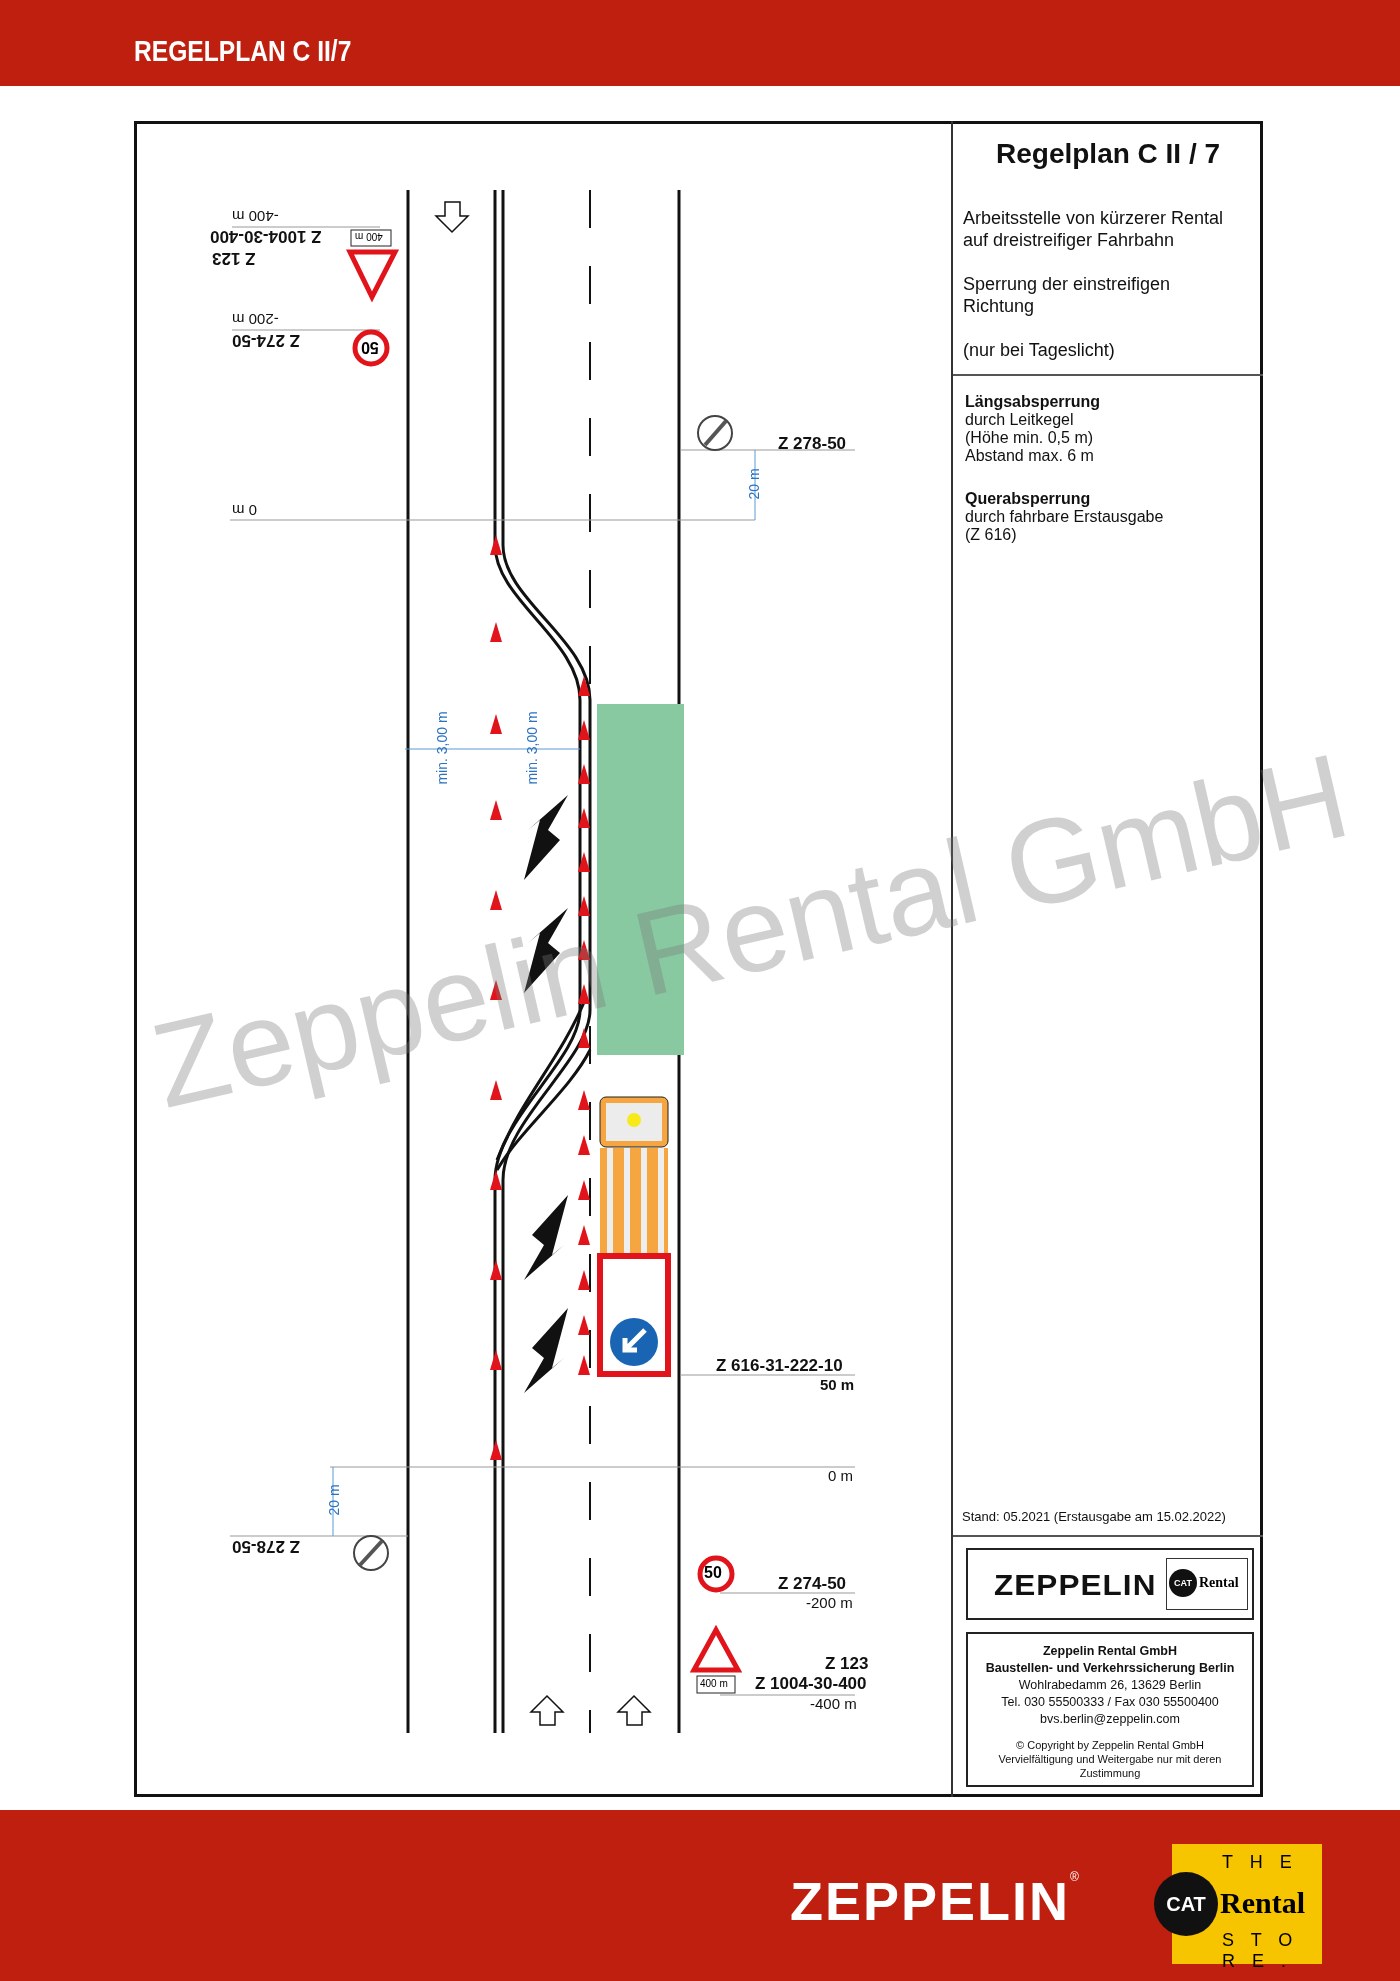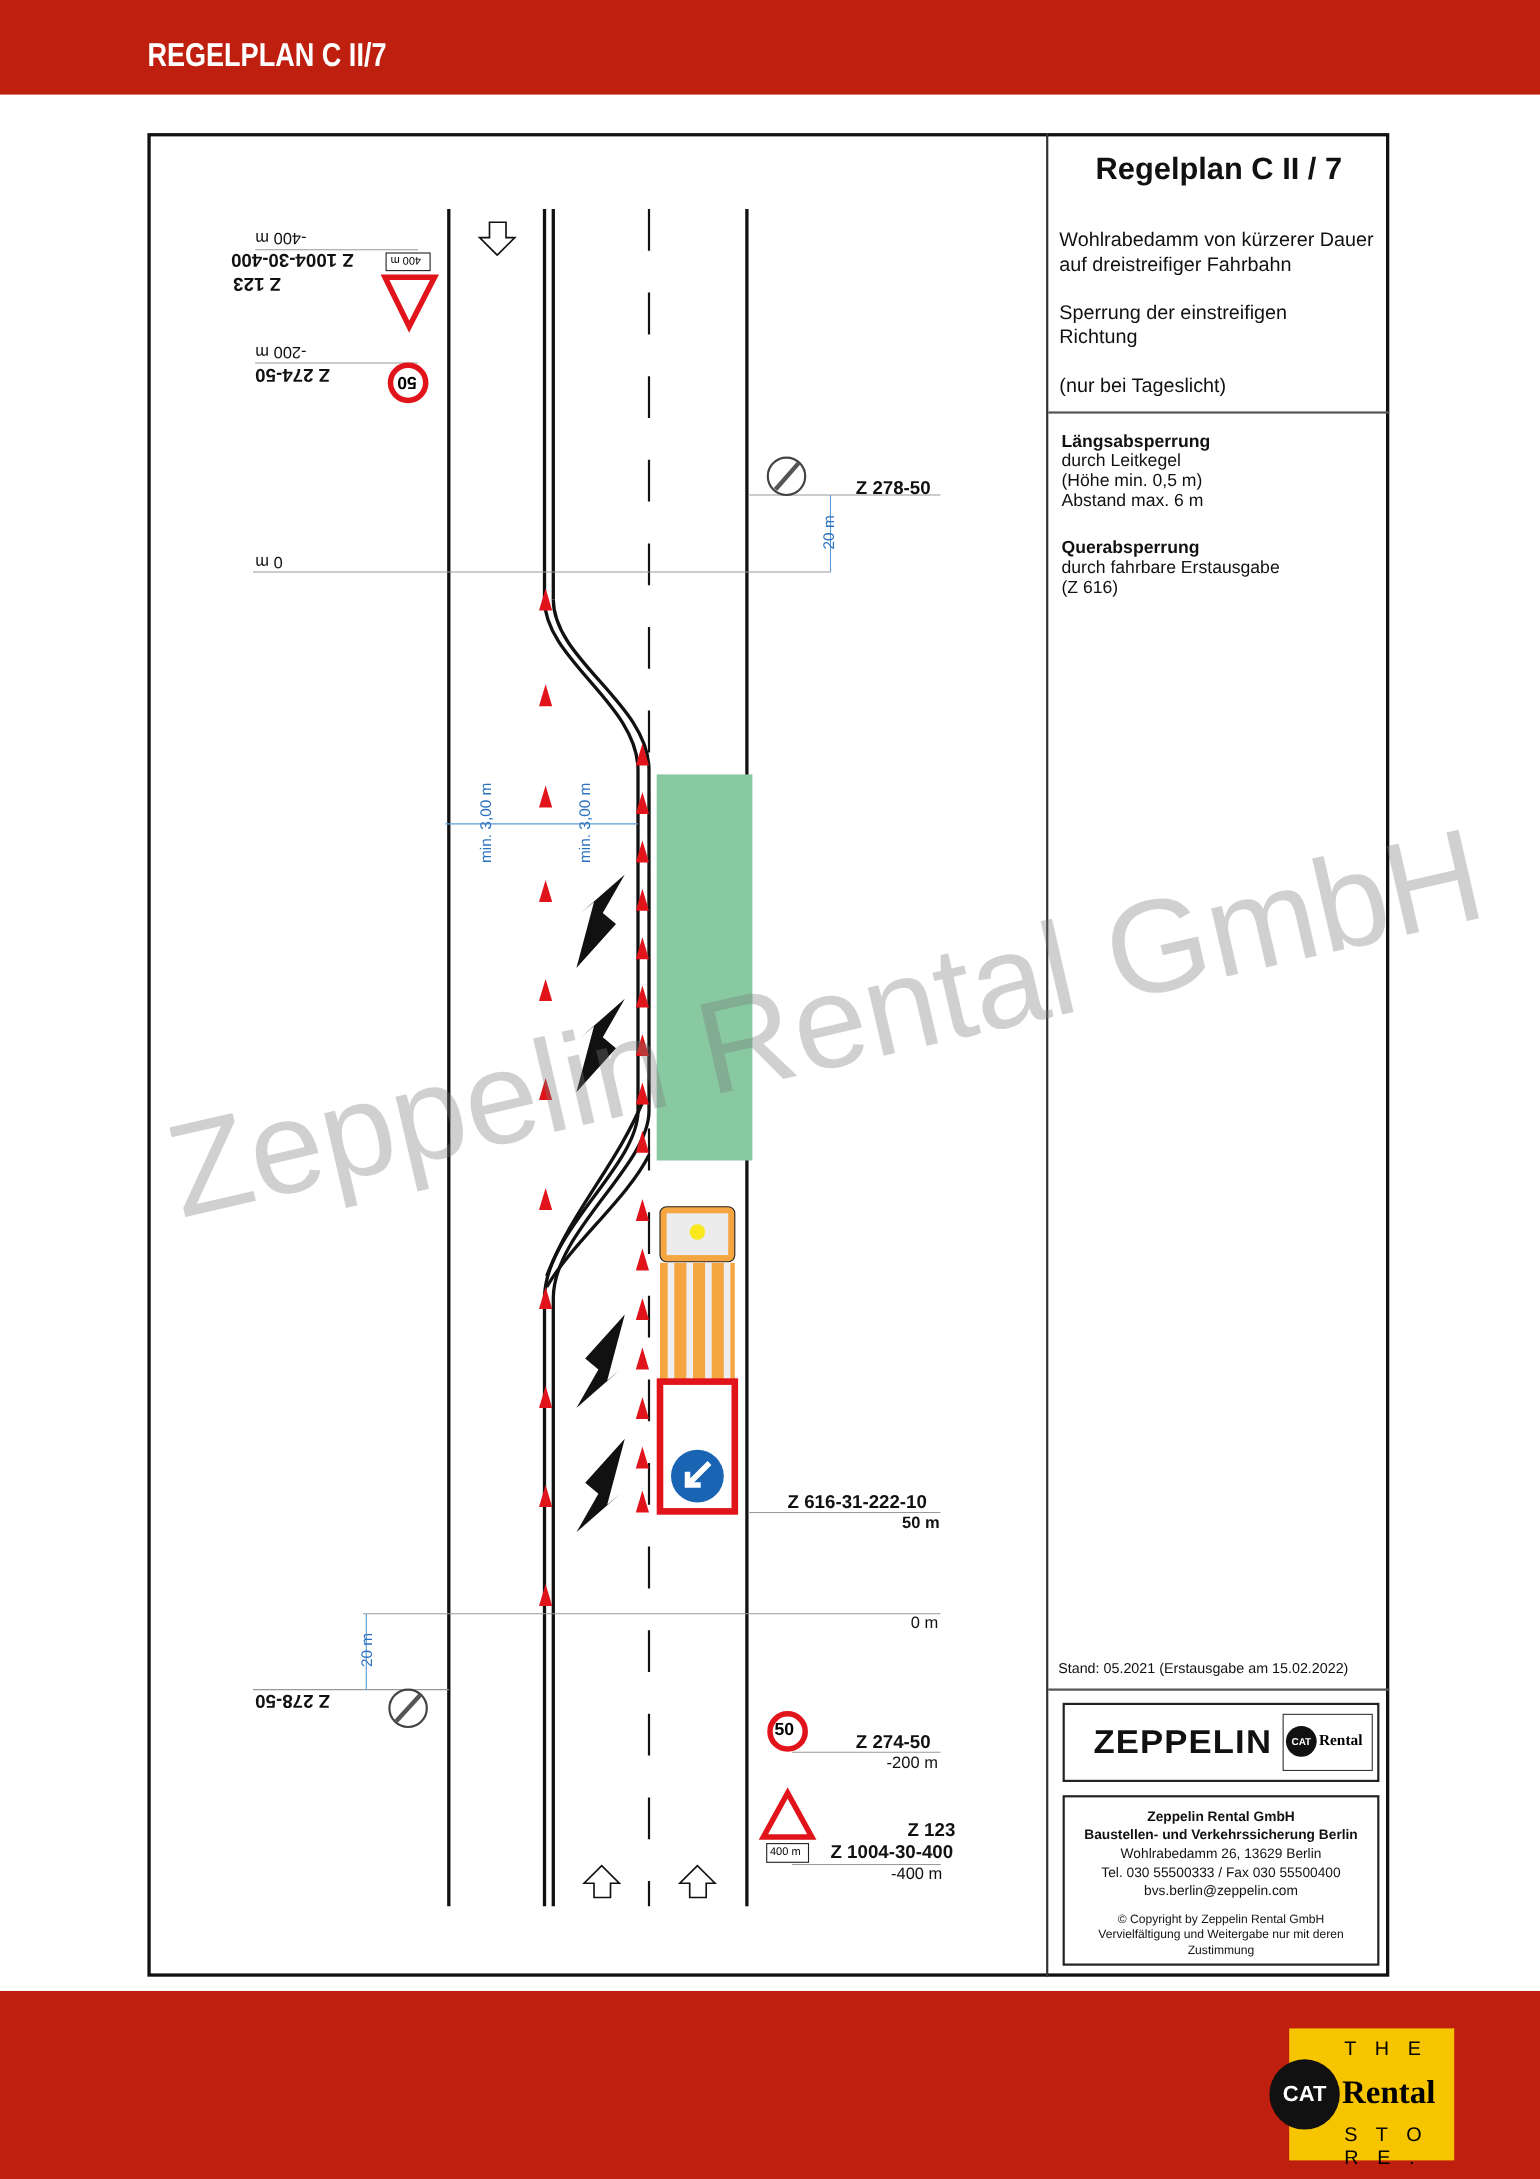--- a/index.html
+++ b/index.html
@@ -161,21 +161,21 @@
 <div class="lbl-s" style="left:806px;top:1594px;">-200 m</div>
 <div style="position:absolute;left:704px;top:1564px;font-size:16px;font-weight:bold;">50</div>
 <div class="lbl" style="left:825px;top:1654px;">Z 123</div>
 <div class="lbl" style="left:755px;top:1674px;">Z 1004-30-400</div>
 <div class="lbl-s" style="left:810px;top:1695px;">-400 m</div>
 <div style="position:absolute;left:700px;top:1678px;font-size:10px;">400 m</div>
 
 <div class="watermark">Zeppelin Rental GmbH</div>
 
 <div class="panel-title">Regelplan C II / 7</div>
-<div class="ptext" style="top:207px;">Wohlrabedamm von kürzerer Dauer</div>
+<div class="ptext" style="top:207px;">Arbeitsstelle von kürzerer Rental</div>
 <div class="ptext" style="top:229px;">auf dreistreifiger Fahrbahn</div>
 <div class="ptext" style="top:273px;">Sperrung der einstreifigen</div>
 <div class="ptext" style="top:295px;">Richtung</div>
 <div class="ptext" style="top:339px;">(nur bei Tageslicht)</div>
 <div class="hline" style="top:374px;"></div>
 
 <div class="sec" style="top:393px;font-weight:bold;">Längsabsperrung</div>
 <div class="sec" style="top:411px;">durch Leitkegel</div>
 <div class="sec" style="top:429px;">(Höhe min. 0,5 m)</div>
 <div class="sec" style="top:447px;">Abstand max. 6 m</div>
@@ -199,19 +199,20 @@
   <div class="b">Baustellen- und Verkehrssicherung Berlin</div>
   <div>Wohlrabedamm 26, 13629 Berlin</div>
   <div>Tel. 030 55500333 / Fax 030 55500400</div>
   <div>bvs.berlin@zeppelin.com</div>
   <div style="height:10px;"></div>
   <div style="font-size:11px;line-height:14px;">© Copyright by Zeppelin Rental GmbH</div>
   <div style="font-size:11px;line-height:14px;">Vervielfältigung und Weitergabe nur mit deren Zustimmung</div>
 </div>
 
 <div class="bottombar">
+  <div class="bz"><span>ZEPPELIN</span><sup>®</sup></div>
   <div class="yel">
     <div style="position:absolute;left:-18px;top:28px;width:64px;height:64px;border-radius:50%;background:#111;color:#fff;font-weight:bold;font-size:20px;text-align:center;line-height:64px;">CAT</div>
     <div style="position:absolute;left:50px;top:8px;font-size:18px;letter-spacing:6px;text-align:center;">T H E</div>
     <div style="position:absolute;left:48px;top:42px;font-family:'Liberation Serif',serif;font-weight:bold;font-size:30px;">Rental</div>
     <div style="position:absolute;left:50px;top:86px;font-size:18px;letter-spacing:6px;">S T O R E .</div>
   </div>
 </div>
 
 </body></html>

